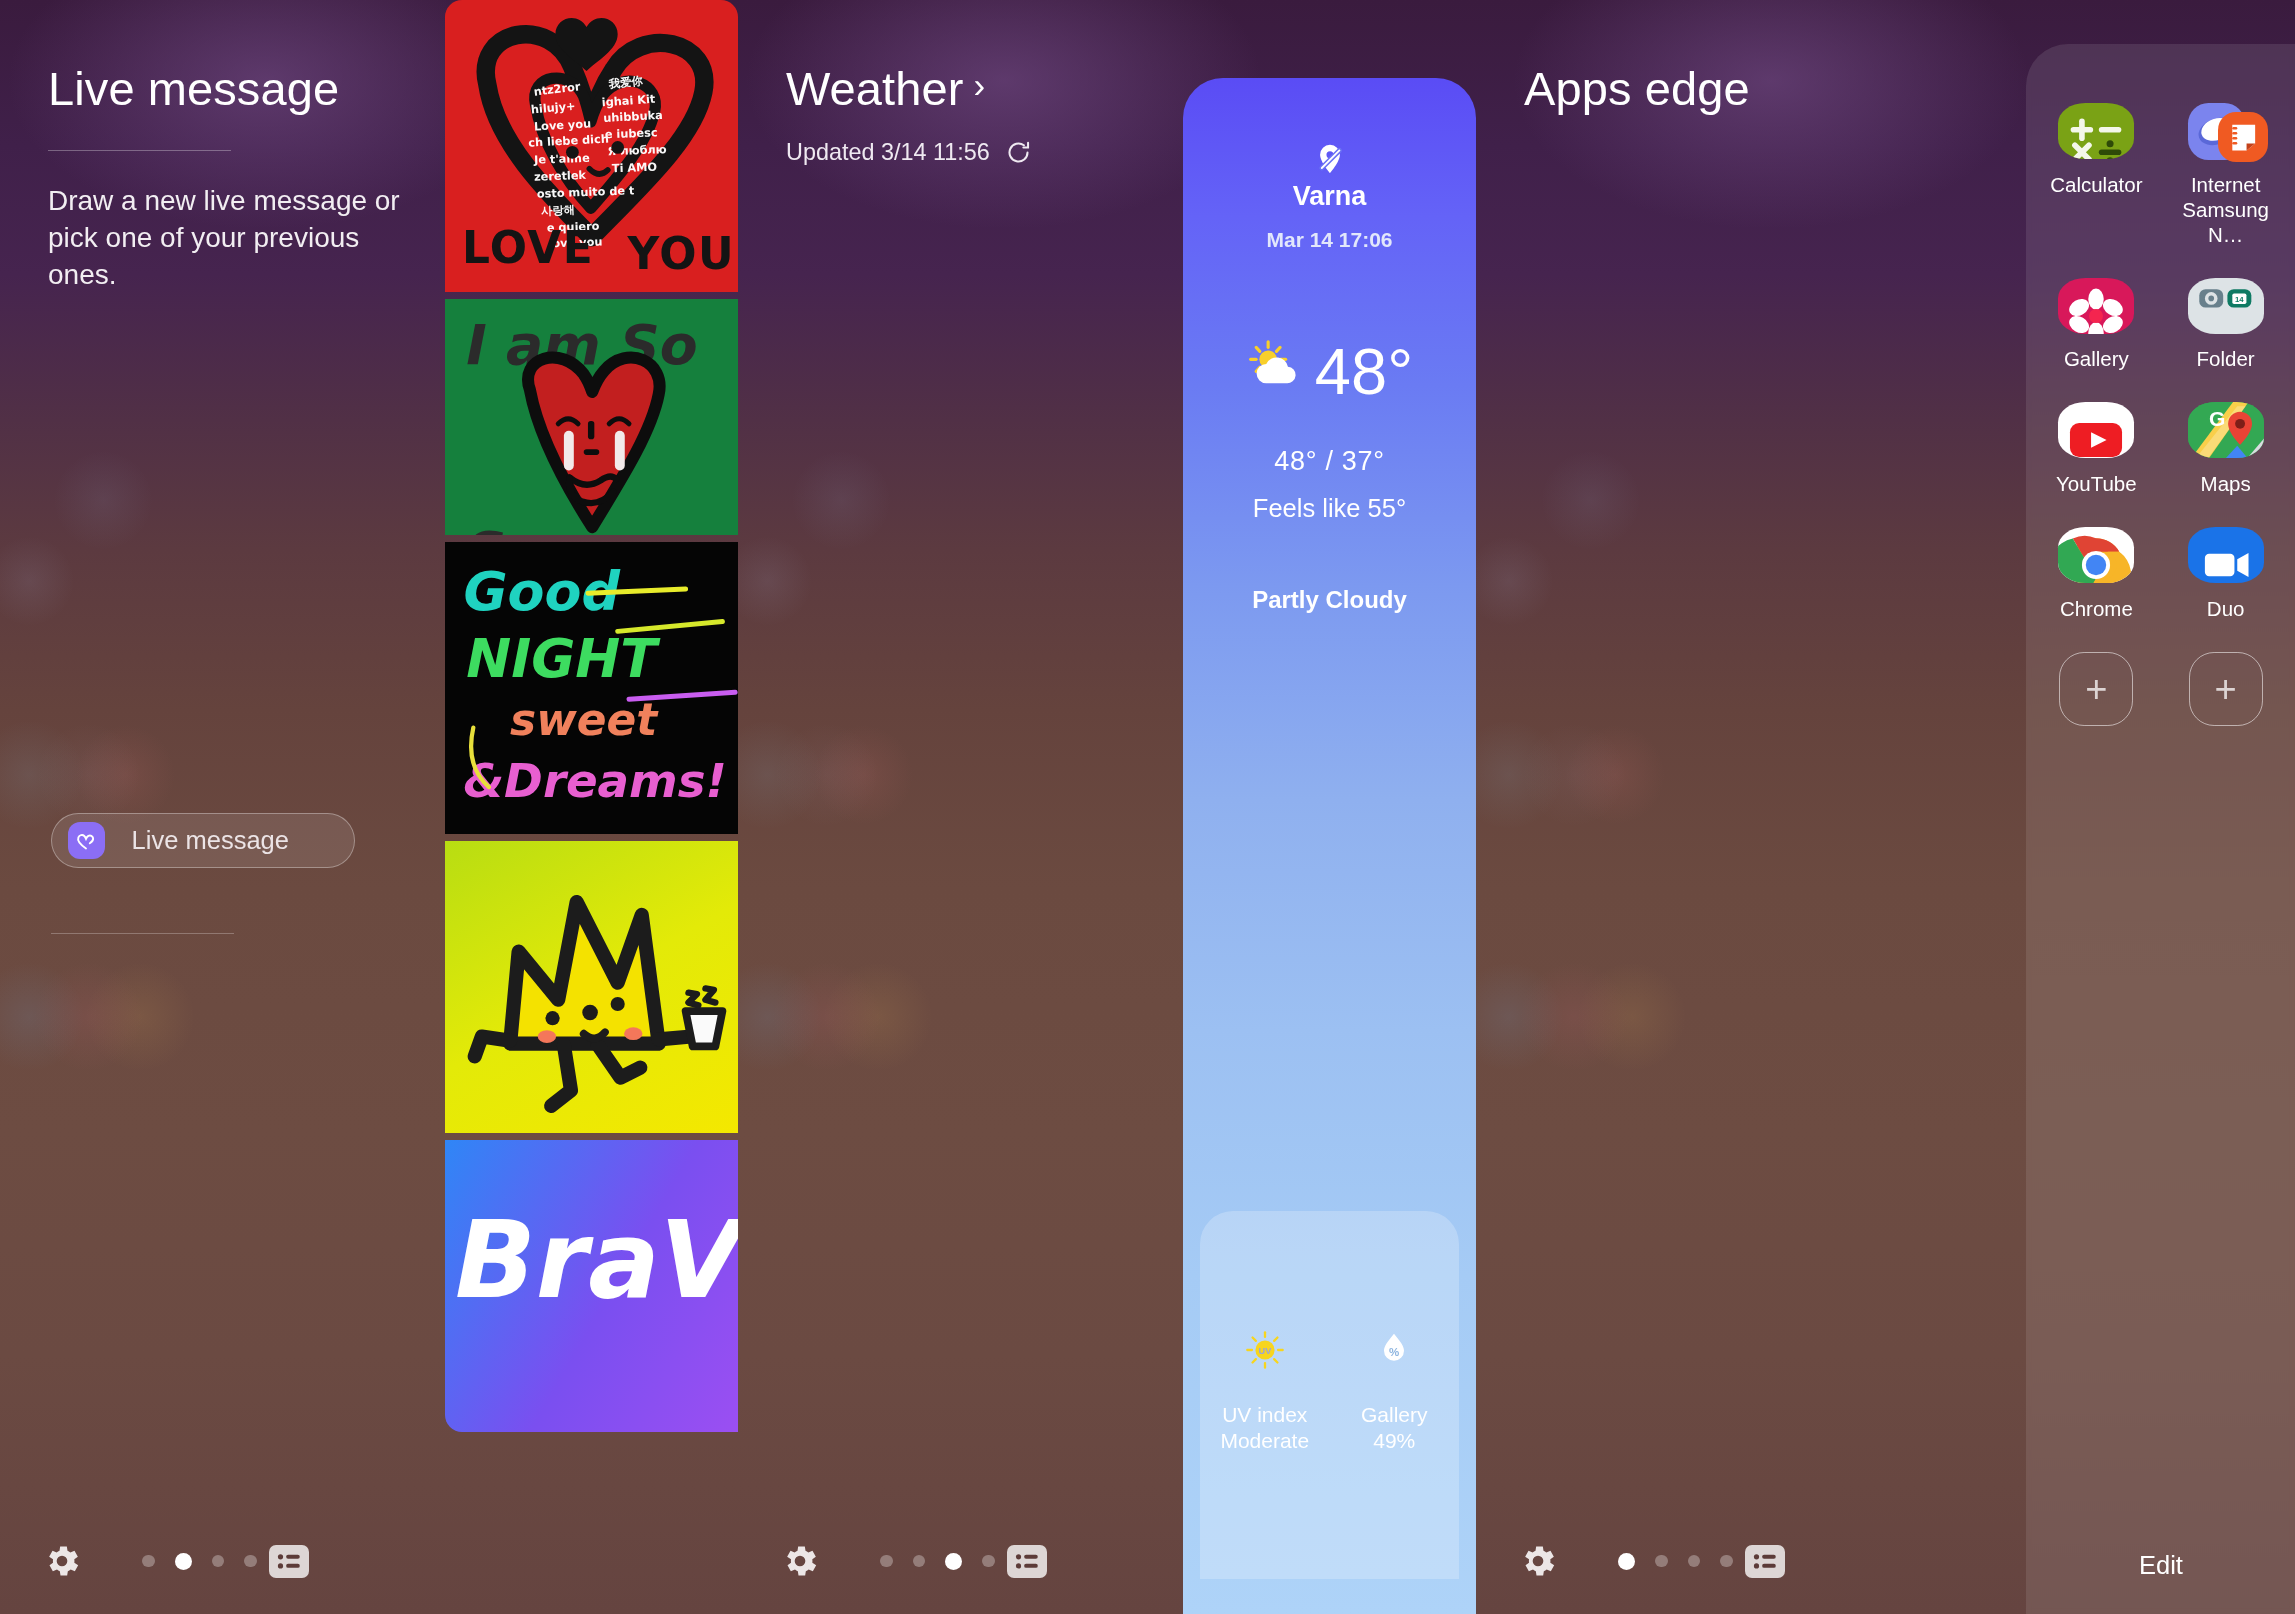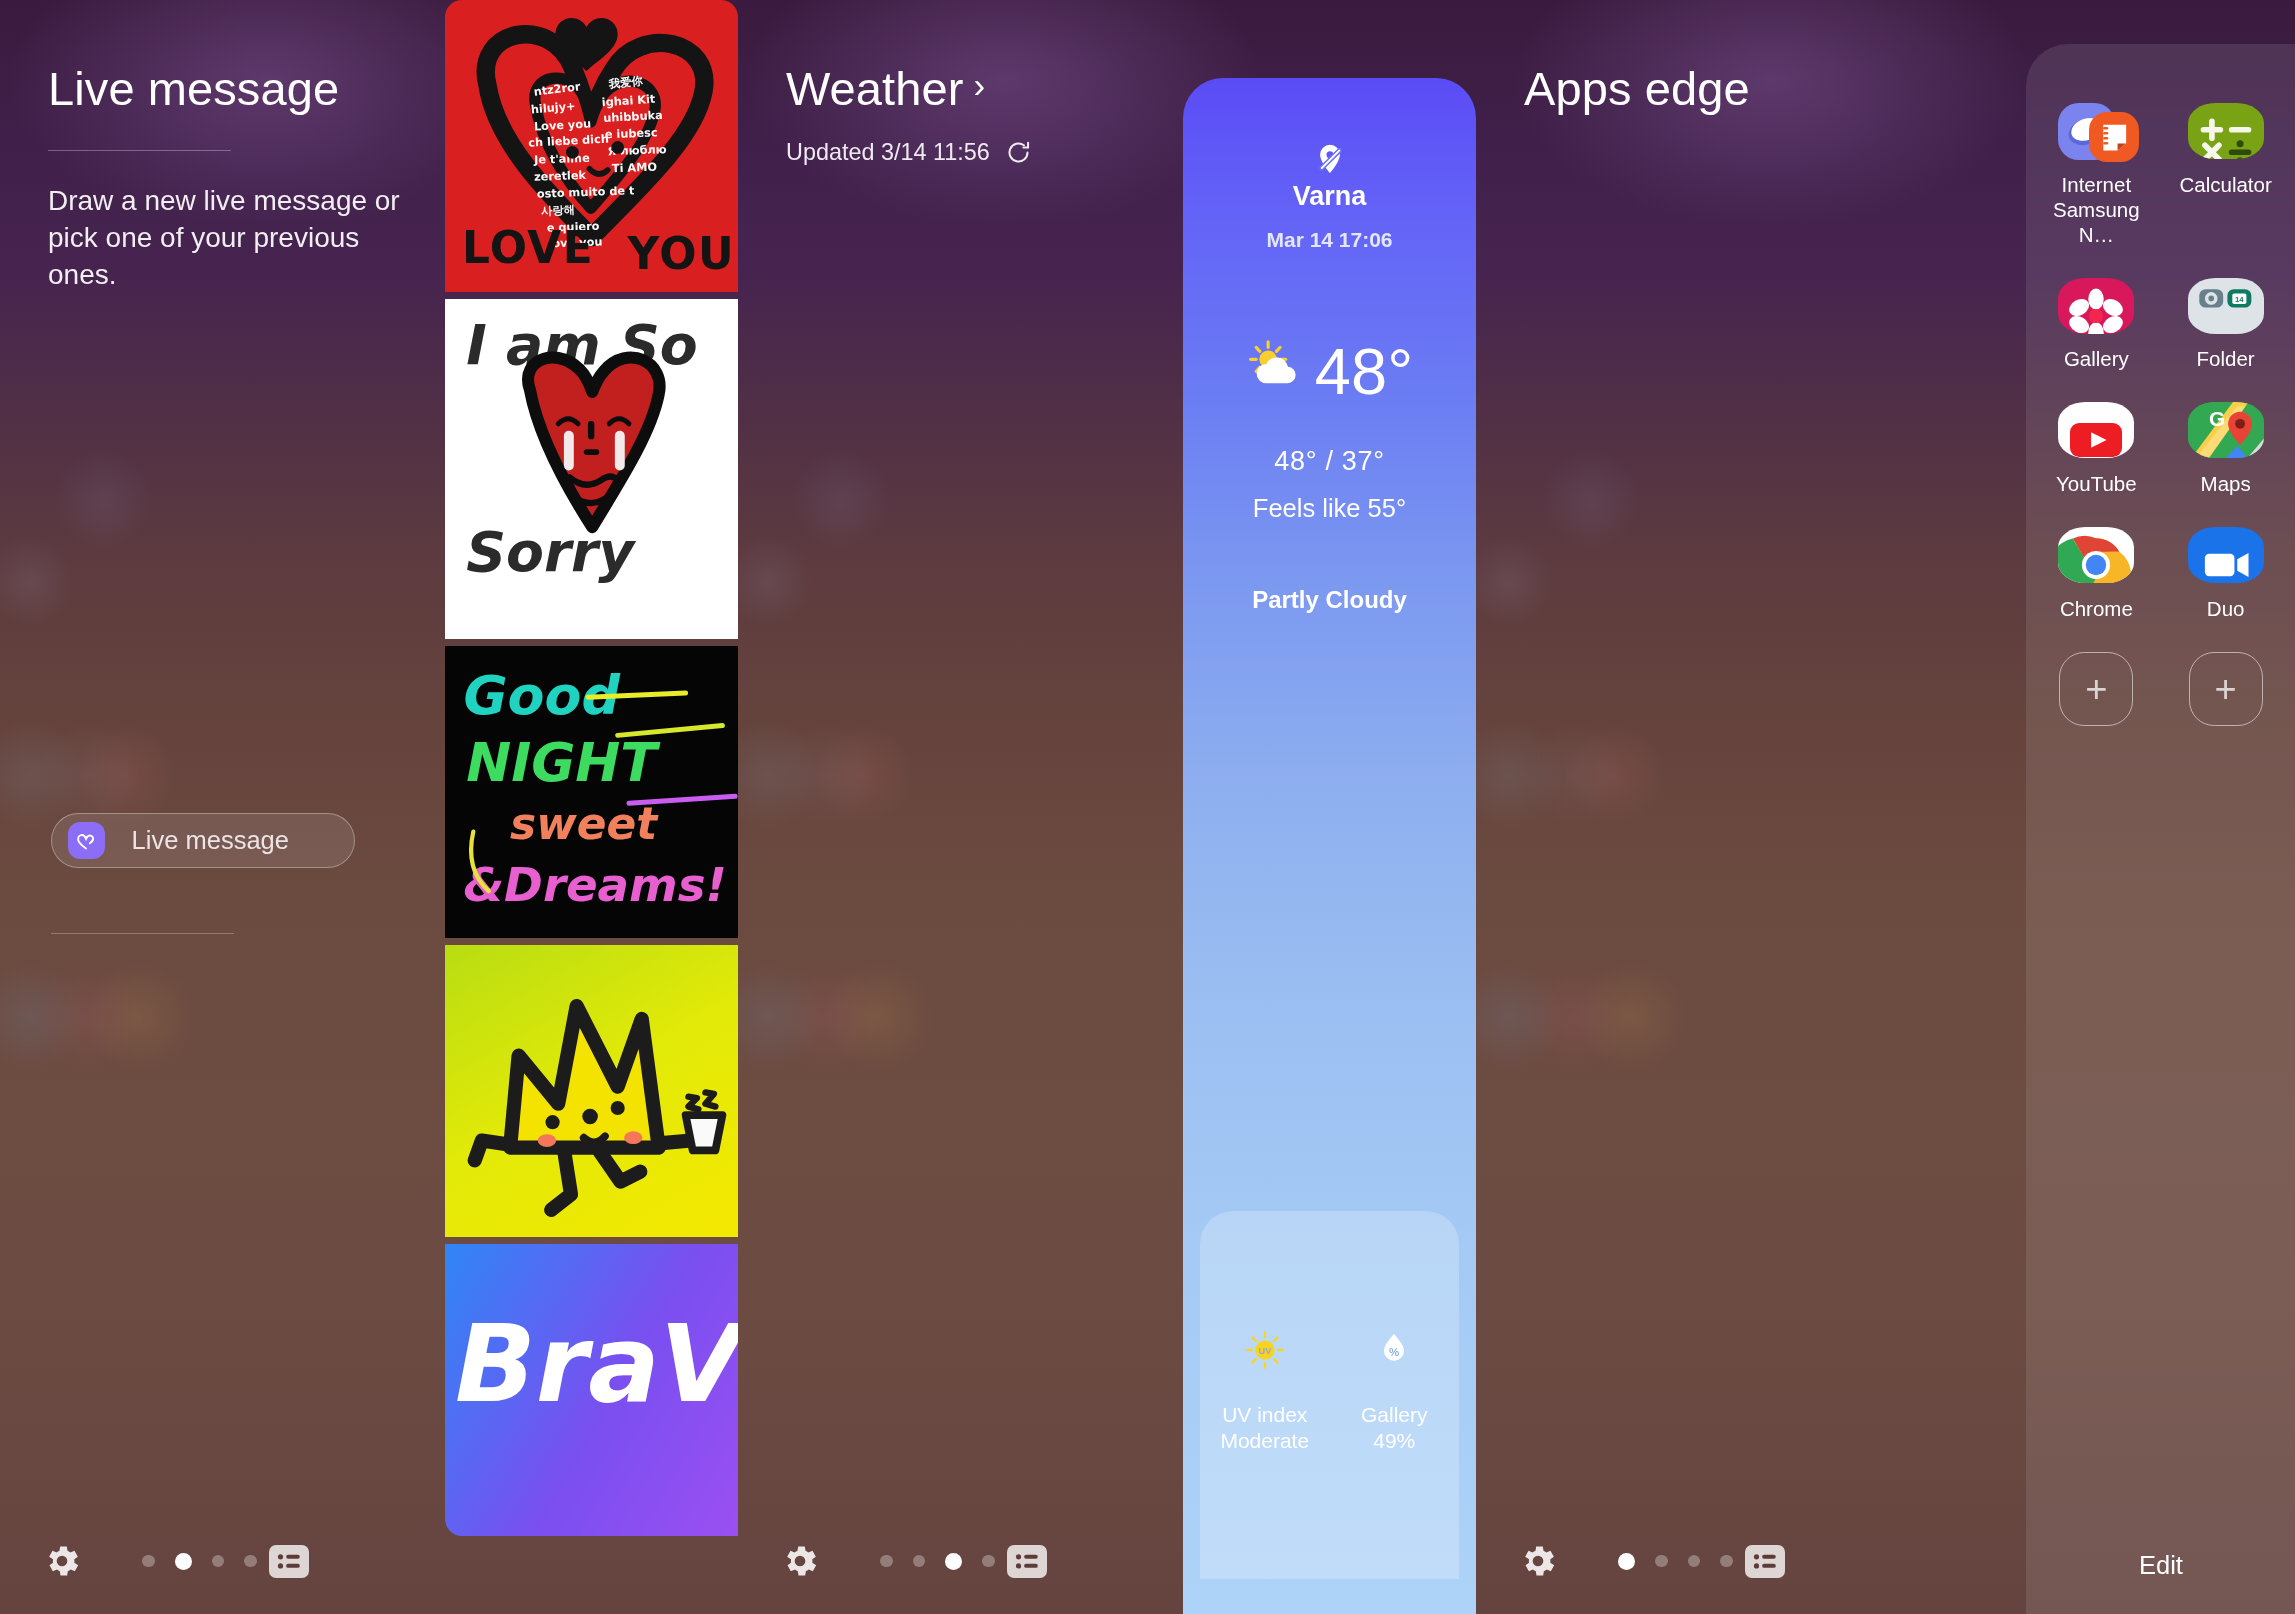--- a/index.html
+++ b/index.html
@@ -75,21 +75,21 @@
   }
 
   
   .rail {
     position: absolute; right: 0; top: 0; width: 293px; height: 1614px;
     display: flex; flex-direction: column; z-index: 4;
   }
   .thumb { position: relative; width: 293px; flex: none; overflow: hidden; }
   .thumb + .thumb { margin-top: 7px; }
   .t1 { height: 292px; border-top-left-radius: 17px; border-top-right-radius: 17px; background:#d91f1f; }
-  .t2 { height: 340px; background: #ffffff; }
+  .t2 { height: 236px; background: #15803d; }
   .t3 { height: 292px; background: #050505; }
   .t4 { height: 292px; background: linear-gradient(150deg,#b8dd12 0%, #e3ea08 50%, #f4e800 100%); }
   .t5 { height: 292px; border-bottom-left-radius: 17px; background: linear-gradient(120deg,#2f86f6 0%,#7a4ff0 55%,#9b4ff2 100%); }
 
   
   .art { position: absolute; inset: 0; }
   .scr { font-family: "DejaVu Sans", sans-serif; font-weight: 700; }
 
   
   .wcard {
@@ -425,44 +425,20 @@
     <div class="wall"></div>
     <div class="pbody">
 
       <div class="ptitle">Apps edge</div>
 
       <div class="appspanel">
         <div class="appsgrid">
 
           <div class="appcell">
             <div class="appicon">
-              <div class="squircle" style="background:#7b84ee;width:57px;height:57px;position:absolute;left:0;top:0;">
-                <svg viewBox="0 0 80 80" width="57" height="57">
-                  <ellipse cx="40" cy="40" rx="26" ry="18" transform="rotate(-20 40 40)" fill="#5a68d8"></ellipse>
-                  <ellipse cx="40" cy="37" rx="22" ry="15" transform="rotate(-20 40 37)" fill="#ffffff"></ellipse>
-                </svg>
-              </div>
-              <div class="squircle" style="background:#f05a22;width:50px;height:50px;position:absolute;right:-4.2px;bottom:-2.8px;">
-                <svg viewBox="0 0 70 70" width="50" height="50">
-                  <path d="M20 18h32v26l-12 10H20z" fill="#ffffff"></path>
-                  <path d="M40 54v-10h12z" fill="#c4421a"></path>
-                  <g fill="#f05a22">
-                    <rect x="20" y="21" width="7" height="3.4" rx="1.7"></rect>
-                    <rect x="20" y="28" width="7" height="3.4" rx="1.7"></rect>
-                    <rect x="20" y="35" width="7" height="3.4" rx="1.7"></rect>
-                    <rect x="20" y="42" width="7" height="3.4" rx="1.7"></rect>
-                  </g>
-                </svg>
-              </div>
-            </div>
-            <div class="applabel">Internet Samsung N…</div>
-          </div>
-
-          <div class="appcell">
-            <div class="appicon">
               <div class="squircle" style="background:#7aa215;">
                 <svg viewBox="0 0 108 108" width="76" height="76">
                   <g stroke="#f4f7ea" stroke-width="8" stroke-linecap="round">
                     <path d="M22 38h24"></path>
                       <path d="M34 26v24"></path>
                     <path d="M62 38h24"></path>
                   </g>
                   <g stroke="#f4f7ea" stroke-width="8" stroke-linecap="round">
                     <path d="M24 60l20 20"></path>
                       <path d="M44 60L24 80"></path>
@@ -473,20 +449,44 @@
                   <circle cx="74" cy="58" r="5" fill="#2e4a08"></circle>
                   <circle cx="74" cy="82" r="5" fill="#2e4a08"></circle>
                 </svg>
               </div>
             </div>
             <div class="applabel">Calculator</div>
           </div>
 
           <div class="appcell">
             <div class="appicon">
+              <div class="squircle" style="background:#7b84ee;width:57px;height:57px;position:absolute;left:0;top:0;">
+                <svg viewBox="0 0 80 80" width="57" height="57">
+                  <ellipse cx="40" cy="40" rx="26" ry="18" transform="rotate(-20 40 40)" fill="#5a68d8"></ellipse>
+                  <ellipse cx="40" cy="37" rx="22" ry="15" transform="rotate(-20 40 37)" fill="#ffffff"></ellipse>
+                </svg>
+              </div>
+              <div class="squircle" style="background:#f05a22;width:50px;height:50px;position:absolute;right:-4.2px;bottom:-2.8px;">
+                <svg viewBox="0 0 70 70" width="50" height="50">
+                  <path d="M20 18h32v26l-12 10H20z" fill="#ffffff"></path>
+                  <path d="M40 54v-10h12z" fill="#c4421a"></path>
+                  <g fill="#f05a22">
+                    <rect x="20" y="21" width="7" height="3.4" rx="1.7"></rect>
+                    <rect x="20" y="28" width="7" height="3.4" rx="1.7"></rect>
+                    <rect x="20" y="35" width="7" height="3.4" rx="1.7"></rect>
+                    <rect x="20" y="42" width="7" height="3.4" rx="1.7"></rect>
+                  </g>
+                </svg>
+              </div>
+            </div>
+            <div class="applabel">Internet Samsung N…</div>
+          </div>
+
+          <div class="appcell">
+            <div class="appicon">
               <div class="squircle" style="background:#d8185a;">
                 <svg viewBox="0 0 108 108" width="76" height="76">
                   <g fill="#ffffff">
                     <ellipse cx="54" cy="30" rx="11" ry="15"></ellipse>
                     <ellipse cx="54" cy="78" rx="11" ry="15"></ellipse>
                     <ellipse cx="30" cy="42" rx="15" ry="11" transform="rotate(-30 30 42)"></ellipse>
                     <ellipse cx="78" cy="42" rx="15" ry="11" transform="rotate(30 78 42)"></ellipse>
                     <ellipse cx="30" cy="66" rx="15" ry="11" transform="rotate(30 30 66)"></ellipse>
                     <ellipse cx="78" cy="66" rx="15" ry="11" transform="rotate(-30 78 66)"></ellipse>
                   </g>

